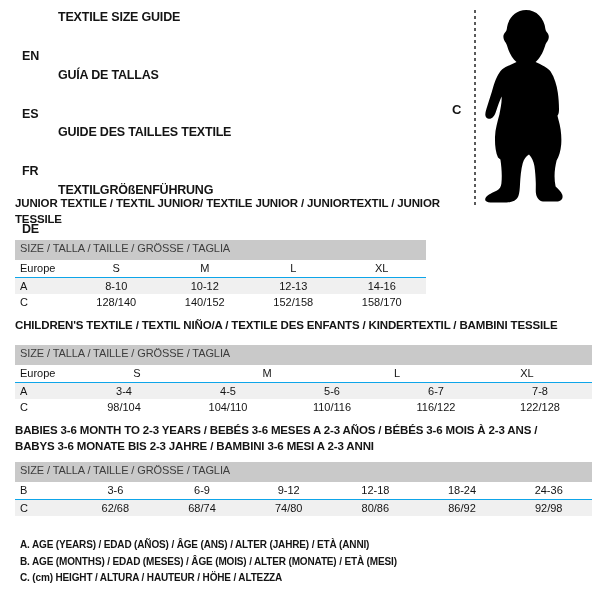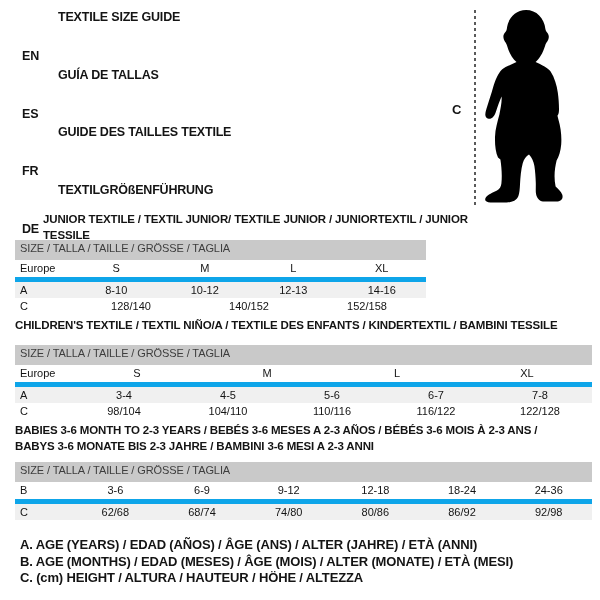--- a/index.html
+++ b/index.html
@@ -16,41 +16,41 @@
   
   .baby-svg { position:absolute; left:478px; top:5px; }
   .measure-line {
     position:absolute; left:474px; top:10px; width:2px; height:197px;
     background:repeating-linear-gradient(to bottom,#5a5a5a 0 3px, transparent 3px 6px);
   }
   .measure-label { position:absolute; left:452px; top:102px; font-size:13px; font-weight:bold; }
 
   
   .section-title { position:absolute; left:15px; font-size:11.5px; font-weight:bold; letter-spacing:-0.15px; line-height:15.5px; }
-  #title-1 { top:212px; width:430px;margin-left:28px; }
+  #title-1 { top:196px; width:430px; }
   #title-2 { top:318px; width:580px; }
   #title-3 { top:423px; width:580px; }
 
   
   .size-table { position:absolute; left:15px; font-size:11px; }
   #table-1 { top:240px; width:411px; }
   #table-2 { top:345px; width:577px; }
   #table-3 { top:462px; width:577px; }
   .table-header {
     height:20px; line-height:16px; background:#c9c9c9; color:#3d3d3d;
     padding-left:5px; letter-spacing:-0.1px;
   }
   .t-row { display:flex; height:16.5px; line-height:16.5px; }
-  .t-row:first-child { border-bottom:5px solid #0ea5e9; }
+  .t-row:first-child { border-bottom:1px solid #0ea5e9; }
   .t-row:nth-child(2) { background:#f0f0f0; }
   .t-cell { flex:1; text-align:center; }
   .t-cell.row-label { flex:0 0 52px; text-align:left; padding-left:5px; }
 
   
-  .legend { position:absolute; left:20px; top:537px; font-size:13px; font-weight:bold; letter-spacing:-0.15px; line-height:16.6px; }
+  .legend { position:absolute; left:20px; top:537px; font-size:10px; font-weight:bold; letter-spacing:-0.15px; line-height:16.6px; }
 </style>
 </head>
 <body>
 
 <div class="page">
 
   <div class="lang-block">
       <div class="lang-row">
         <span class="lang-code">EN</span>
         <span>TEXTILE SIZE GUIDE</span>
@@ -142,20 +142,21 @@
           <div class="t-cell">8-10</div>
           <div class="t-cell">10-12</div>
           <div class="t-cell">12-13</div>
           <div class="t-cell">14-16</div>
         </div>
         <div class="t-row">
           <div class="t-cell row-label">C</div>
           <div class="t-cell">128/140</div>
           <div class="t-cell">140/152</div>
           <div class="t-cell">152/158</div>
+          <div class="t-cell">158/170</div>
         </div>
       </div>
   </div>
 
   <div class="section-title" id="title-2">
       <div>CHILDREN'S TEXTILE / TEXTIL NIÑO/A / TEXTILE DES ENFANTS / KINDERTEXTIL / BAMBINI TESSILE</div>
     </div>
   <div class="size-table" id="table-2">
     <div class="table-header">SIZE / TALLA / TAILLE / GRÖSSE / TAGLIA</div>
     <div class="table-rows">

